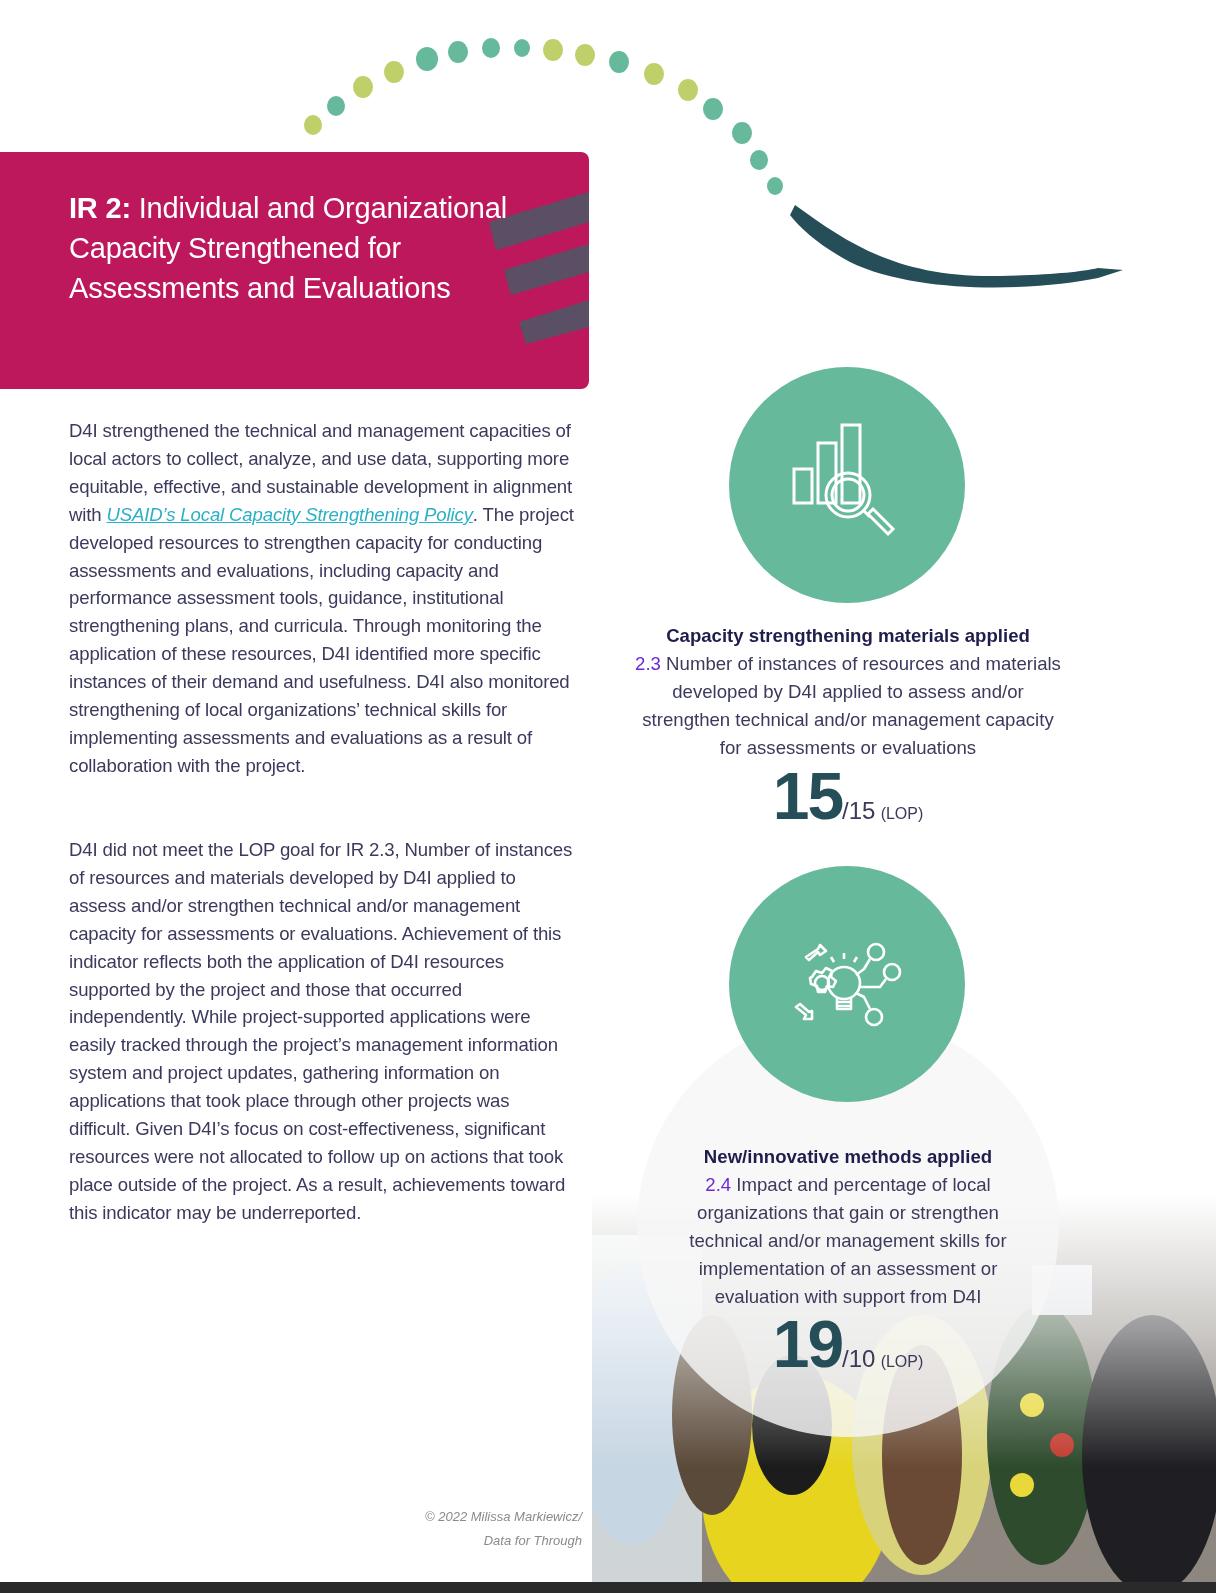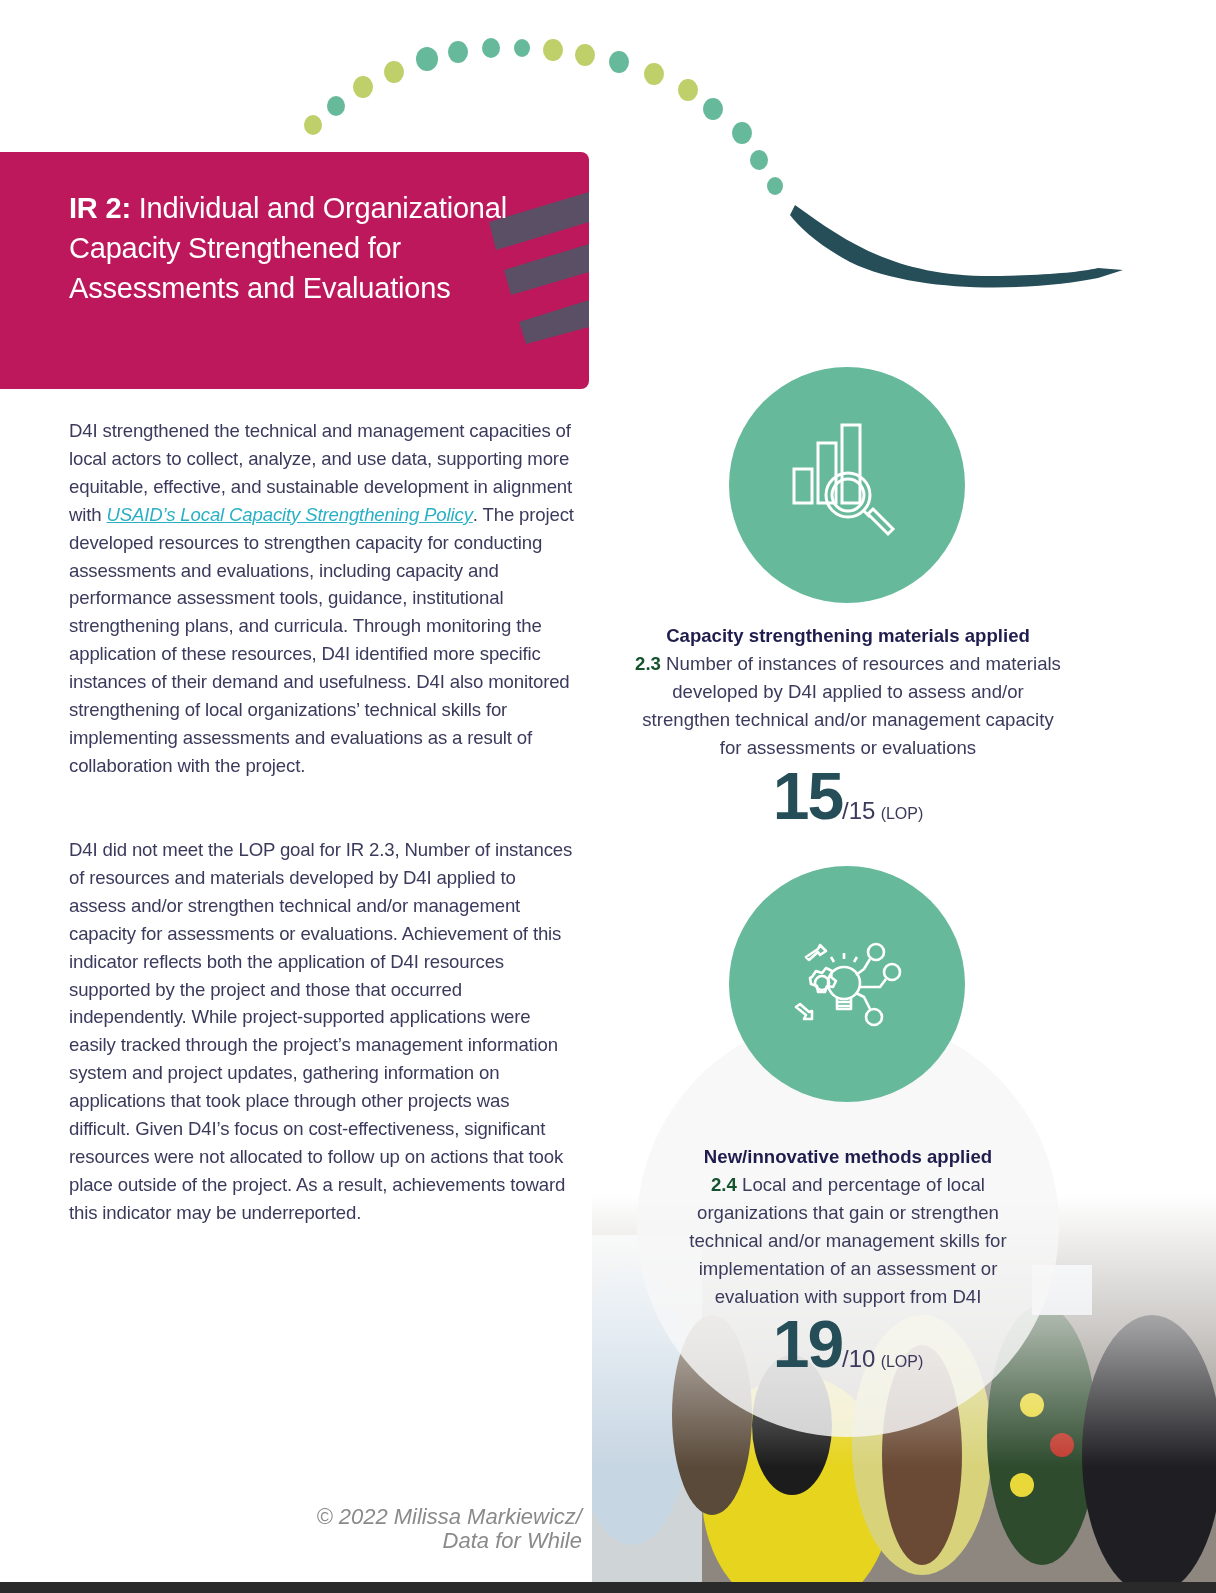--- a/index.html
+++ b/index.html
@@ -31,21 +31,21 @@
     left: 69px; width: 505px; font-size: 18.6px; line-height: 27.9px;
     color: #3b3a5c; letter-spacing: -0.15px;
   }
   #para1 { top: 417px; }
   #para2 { top: 836px; }
   .para a { color: #2ab0c5; font-style: italic; text-decoration: underline; }
 
   
   #credit {
     right: 634px; top: 1505px; text-align: right; font-style: italic;
-    color: #8a8a8a; font-size: 22px; line-height: 24px;
+    color: #8a8a8a; font-size: 13px; line-height: 24px;
   }
 
   
   #photo {
     left: 592px; top: 1195px; width: 624px; height: 388px; overflow: hidden;
   }
   #photo svg { width: 100%; height: 100%; display: block; }
 
   
   #halo {
@@ -62,21 +62,21 @@
   #icon-circle-2 { left: 729px; top: 866px; }
 
   
   .stat {
     left: 630px; width: 436px; text-align: center;
     font-size: 18.6px; line-height: 27.9px; color: #3b3a5c;
   }
   #stat1 { top: 622px; }
   #stat2 { top: 1143px; }
   .stat-title { font-weight: bold; color: #1f1d4d; }
-  .stat-code { font-weight: bold; color: #14532d; }
+  .stat-code { font-weight: normal; color: #6d28d9; }
   .stat-num { margin-top: 2px; line-height: 64px; white-space: nowrap; }
   .stat-num .big { font-size: 66px; font-weight: bold; color: #264e59; letter-spacing: -2px; }
   .stat-num .slash { font-size: 24px; color: #3b3a5c; font-weight: normal; }
   .stat-num .lop { font-size: 16px; color: #3b3a5c; margin-top: 22px; }
 
   
   #bottom-bar { left: 0; top: 1582px; width: 1216px; height: 11px; background: #2a2a2a; }
 </style>
 </head>
 <body>
@@ -182,22 +182,22 @@
     <path d="M64,54 L72,58 L78,70"></path>
     <circle cx="82" cy="78" r="8"></circle>
 
     <path d="M14,18 L26,10 L28,6 L34,12 L28,16 L26,13 L17,21 Z"></path>
     <path d="M4,68 L14,76 L12,80 L20,80 L20,72 L17,73 L8,65 Z"></path>
   </svg>
 </div>
 
 <div id="stat2" class="abs stat">
   <div class="stat-title">New/innovative methods applied</div>
-  <div style="padding:0 30px;"><span class="stat-code">2.4</span><span> Local and percentage of local organizations that gain or strengthen technical and/or management skills for implementation of an assessment or evaluation with support from D4I</span></div>
+  <div style="padding:0 30px;"><span class="stat-code">2.4</span><span> Impact and percentage of local organizations that gain or strengthen technical and/or management skills for implementation of an assessment or evaluation with support from D4I</span></div>
   <div class="stat-num"><span class="big">19</span><span class="slash">/10</span> <span class="lop">(LOP)</span></div>
 </div>
 
 <div id="credit" class="abs">
   <div>© 2022 Milissa Markiewicz/</div>
-  <div>Data for While</div>
+  <div>Data for Through</div>
 </div>
 
 <div id="bottom-bar" class="abs"></div>
 
 </body></html>

